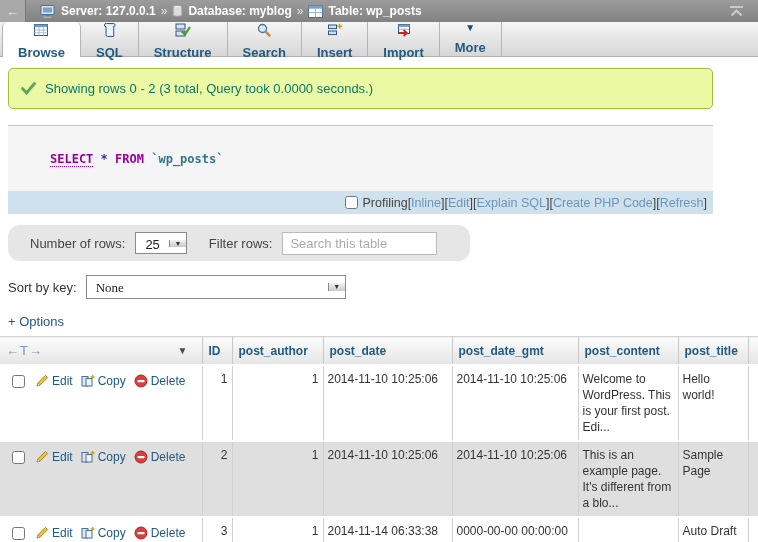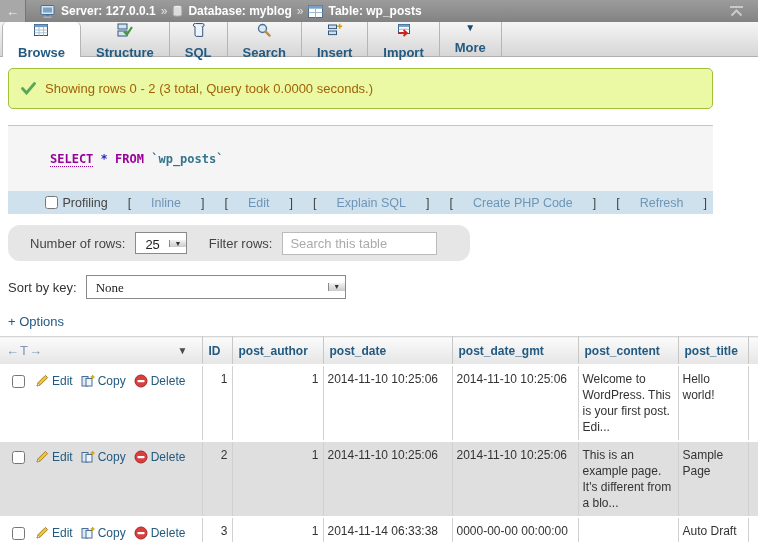--- a/index.html
+++ b/index.html
@@ -58,42 +58,42 @@
   }
   .more-arrow { color: #1d4a6b; font-size: 10px; }
   
   .success {
     margin: 11px 45px 0 8px;
     background: #ebf8a4;
     border: 1px solid #a2c139;
     border-radius: 5px;
     padding: 12px 12px;
     display: flex; align-items: center; gap: 9px;
-    font-size: 13px; color: #a16207;
+    font-size: 13px; color: #0f766e;
   }
   
   .querybox {
     margin: 16px 45px 0 8px;
     border-top: 1px solid #c5c5c5;
     background: #f5f5f5;
   }
   .sqlline {
     padding: 26px 10px 25px 42px;
     font-family: "DejaVu Sans Mono", monospace;
     font-size: 12px;
   }
   .sql-kw { color: #990099; font-weight: bold; }
   .sql-kw.help { border-bottom: 1px dotted #990099; cursor: help; }
   .sql-op { color: #2b2bbd; font-weight: bold; }
   .sql-id { color: #35758d; font-weight: bold; }
   .querybar {
     background: #cfe1ed;
     height: 23px;
     display: flex; align-items: center; justify-content: flex-end;
-    padding-right: 6px; gap: 20px;
+    padding-right: 6px; gap: 0;
     font-size: 12.5px; color: #444;
   }
   .querybar label { display: flex; align-items: center; gap: 4px; cursor: pointer; }
   .qlink { color: #6e95b7; text-decoration: none; cursor: pointer; }
   .bracket { color: #444; }
   
   .rowsbar {
     margin: 11px 0 0 8px;
     width: 462px; height: 36px;
     background: #e6e6e6;
@@ -247,35 +247,35 @@
             <line x1="6" y1="5.1" x2="6" y2="13.5"></line>
             <line x1="10.5" y1="5.1" x2="10.5" y2="13.5"></line>
           </g>
         </svg>
     </span>
     <span>Browse</span>
   </div>
   <div class="tab">
     <span class="icon">
       <svg width="16" height="16" viewBox="0 0 16 16">
+          <path d="M5 1.5 h7.5 a1.6 1.6 0 0 1 0 3.2 H5 z" fill="#dfe9f2" stroke="#31577d"></path>
+          <path d="M5 1.5 a1.6 1.6 0 0 0 0 3.2 v8 a1.7 1.7 0 0 0 1.7 1.7 h6 V4.7" fill="#eef4f9" stroke="#31577d"></path>
+        </svg>
+    </span>
+    <span>SQL</span>
+  </div>
+  <div class="tab">
+    <span class="icon">
+      <svg width="16" height="16" viewBox="0 0 16 16">
           <rect x="1" y="2" width="9" height="5" fill="#d7e4f0" stroke="#31577d"></rect>
           <rect x="1" y="9" width="9" height="5" fill="#d7e4f0" stroke="#31577d"></rect>
           <path d="M7 9.5 l3 3 l5 -7.5" stroke="#3f9c35" stroke-width="2.2" fill="none"></path>
         </svg>
     </span>
     <span>Structure</span>
-  </div>
-  <div class="tab">
-    <span class="icon">
-      <svg width="16" height="16" viewBox="0 0 16 16">
-          <path d="M5 1.5 h7.5 a1.6 1.6 0 0 1 0 3.2 H5 z" fill="#dfe9f2" stroke="#31577d"></path>
-          <path d="M5 1.5 a1.6 1.6 0 0 0 0 3.2 v8 a1.7 1.7 0 0 0 1.7 1.7 h6 V4.7" fill="#eef4f9" stroke="#31577d"></path>
-        </svg>
-    </span>
-    <span>SQL</span>
   </div>
   <div class="tab">
     <span class="icon">
       <svg width="16" height="16" viewBox="0 0 16 16">
           <circle cx="6.5" cy="6.5" r="4" fill="#dce9f4" stroke="#4a7198" stroke-width="1.4"></circle>
           <line x1="9.6" y1="9.6" x2="13.6" y2="13.6" stroke="#c08b3e" stroke-width="2.4" stroke-linecap="round"></line>
         </svg>
     </span>
     <span>Search</span>
   </div>

